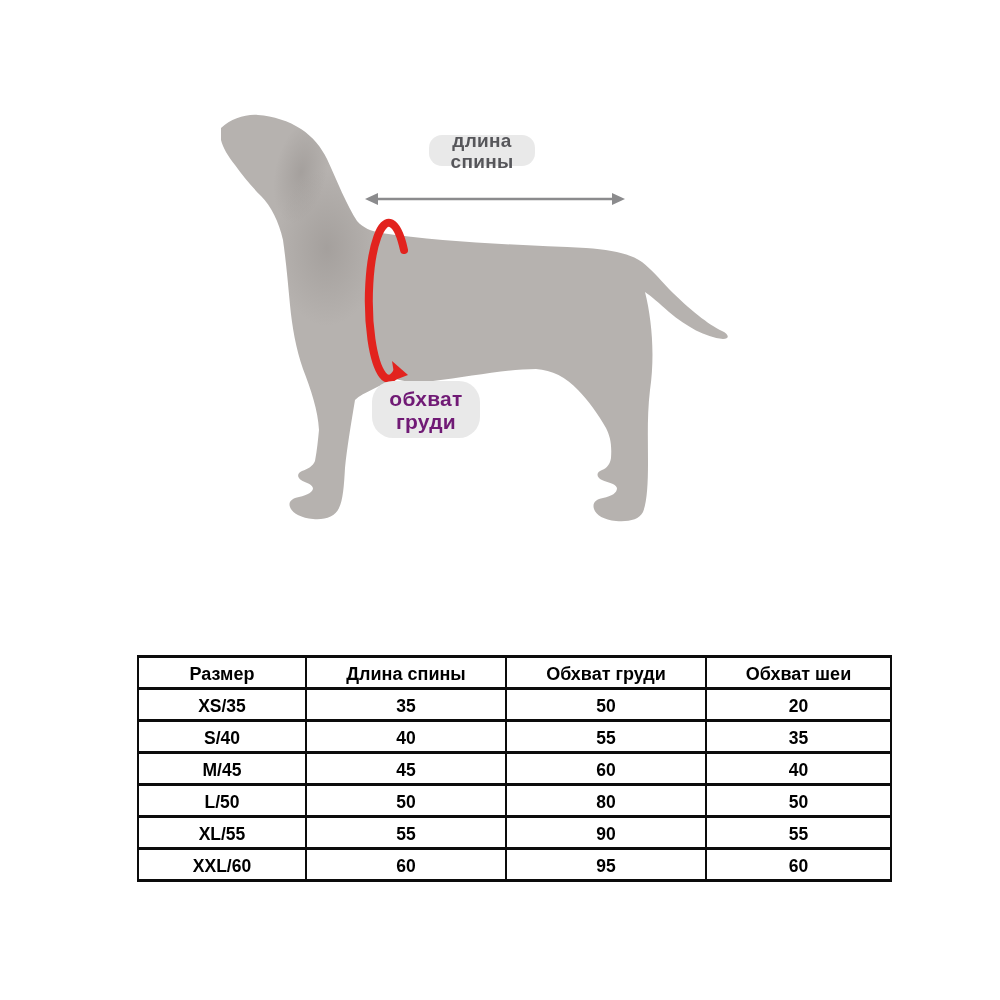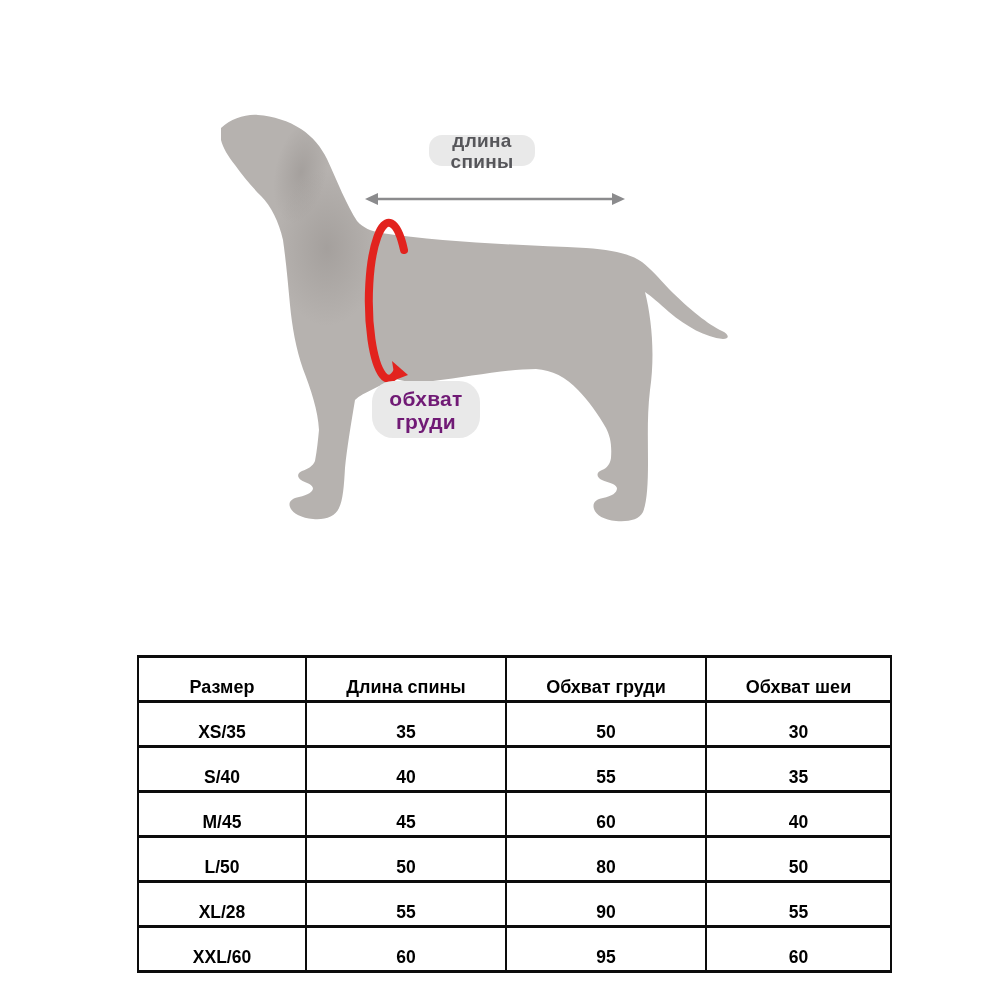--- a/index.html
+++ b/index.html
@@ -56,21 +56,21 @@
     border-collapse: collapse;
     table-layout: fixed;
   }
   #size-table th, #size-table td {
     border-left: 2px solid #0c0c0c;
     border-right: 2px solid #0c0c0c;
     border-top: 3px solid #0c0c0c;
     border-bottom: 3px solid #0c0c0c;
     text-align: center;
     vertical-align: middle;
-    padding: 18px 2px 2px;
+    padding: 5px 2px 2px;
     color: #000000;
     height: 22px;
   }
   #size-table th {
     font-size: 18px;
     font-weight: bold;
     line-height: 20px;
   }
   #size-table td {
     font-size: 17.5px;
@@ -183,42 +183,42 @@
           <th>Длина спины</th>
           <th>Обхват груди</th>
           <th>Обхват шеи</th>
         </tr>
     </thead>
     <tbody>
         <tr>
           <td>XS/35</td>
           <td>35</td>
           <td>50</td>
-          <td>30</td>
+          <td>20</td>
         </tr>
         <tr>
           <td>S/40</td>
           <td>40</td>
           <td>55</td>
           <td>35</td>
         </tr>
         <tr>
           <td>M/45</td>
           <td>45</td>
           <td>60</td>
           <td>40</td>
         </tr>
         <tr>
           <td>L/50</td>
           <td>50</td>
           <td>80</td>
           <td>50</td>
         </tr>
         <tr>
-          <td>XL/28</td>
+          <td>XL/55</td>
           <td>55</td>
           <td>90</td>
           <td>55</td>
         </tr>
         <tr>
           <td>XXL/60</td>
           <td>60</td>
           <td>95</td>
           <td>60</td>
         </tr>

